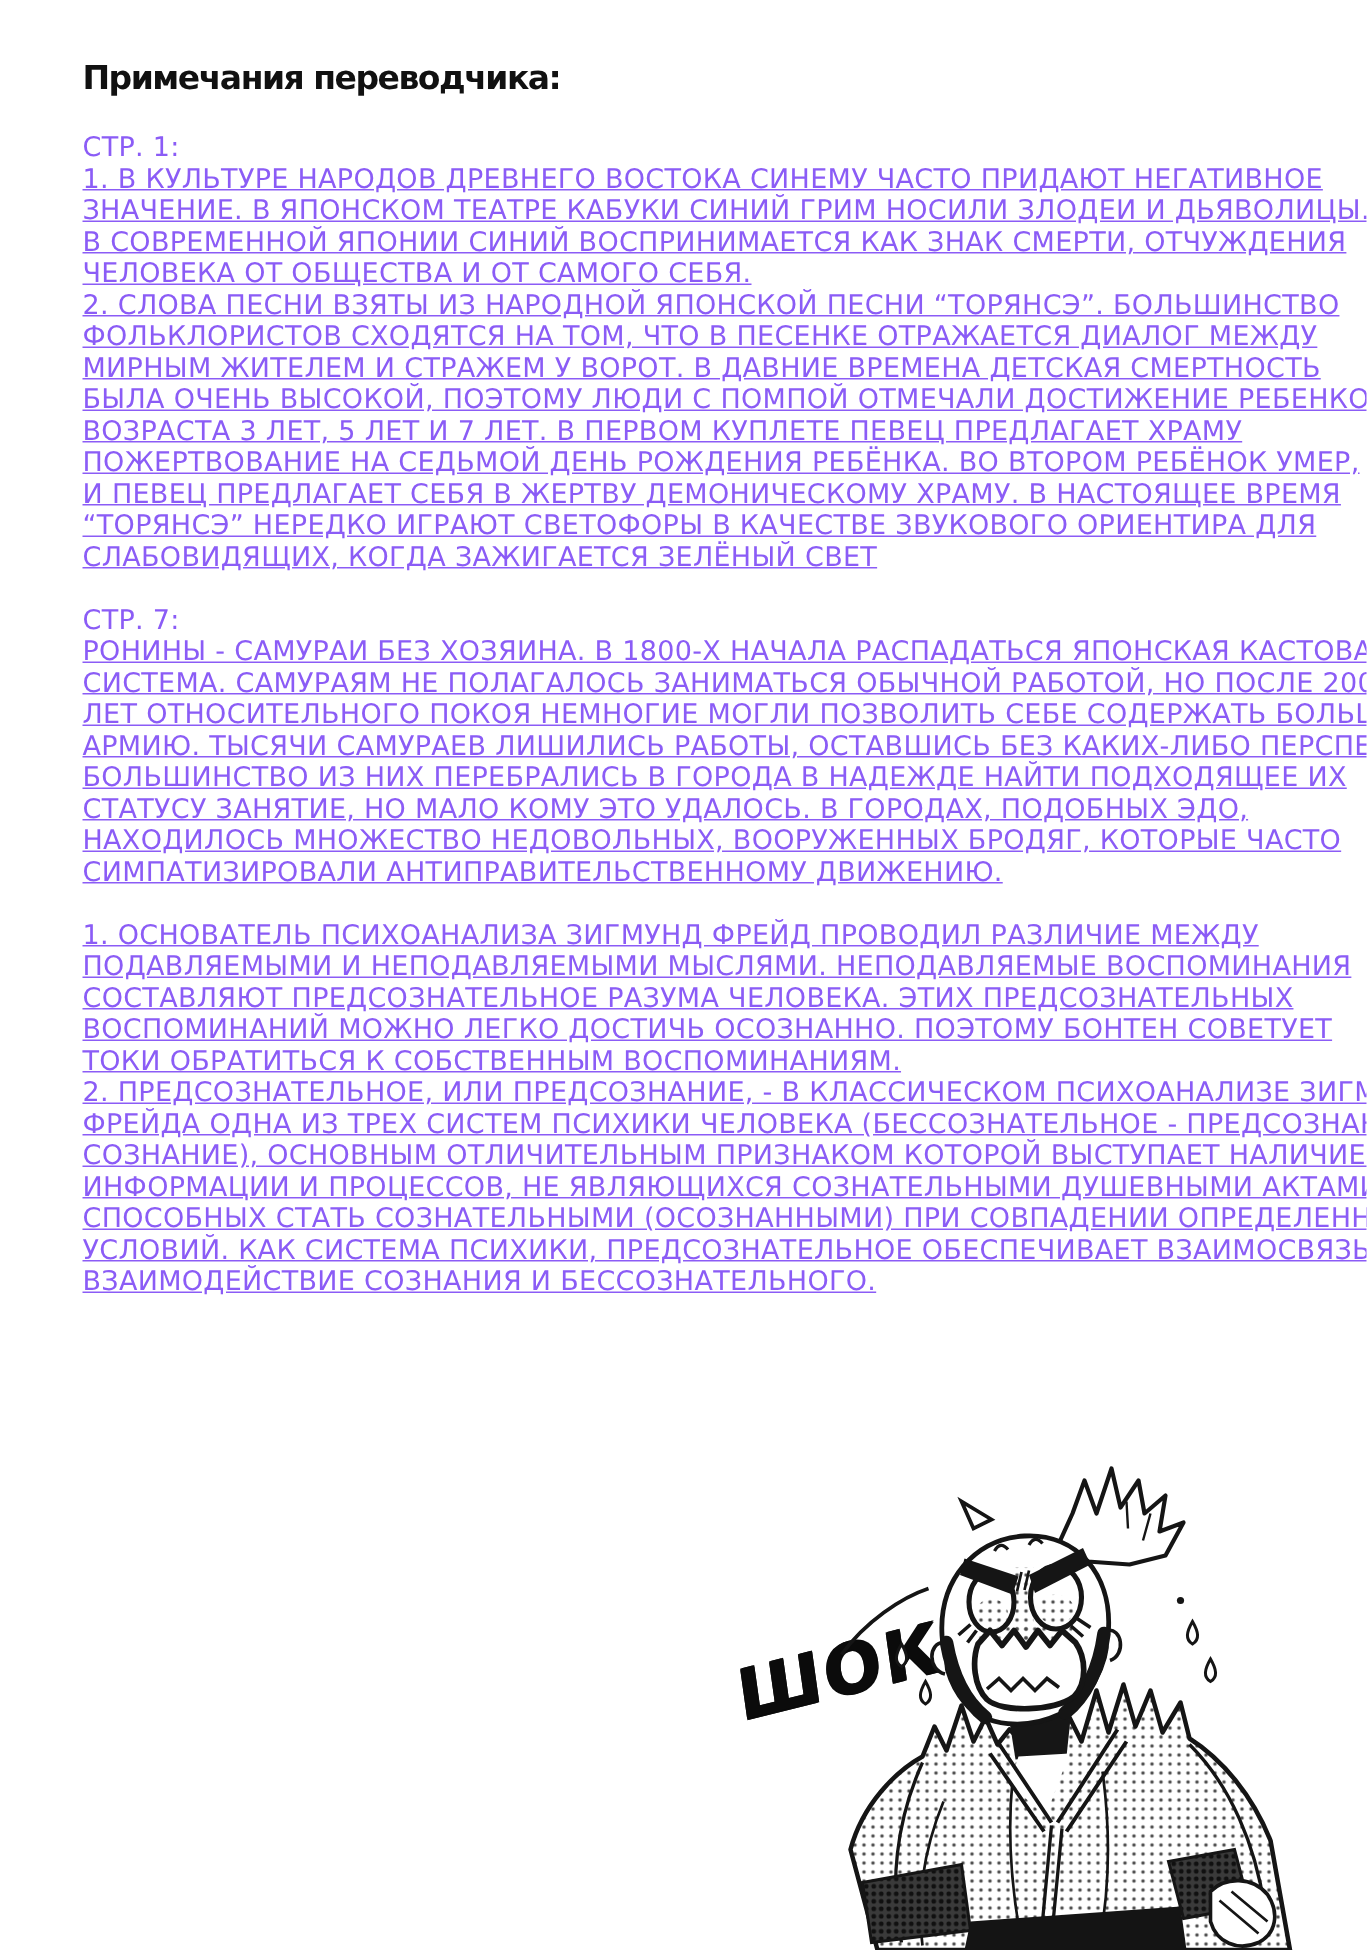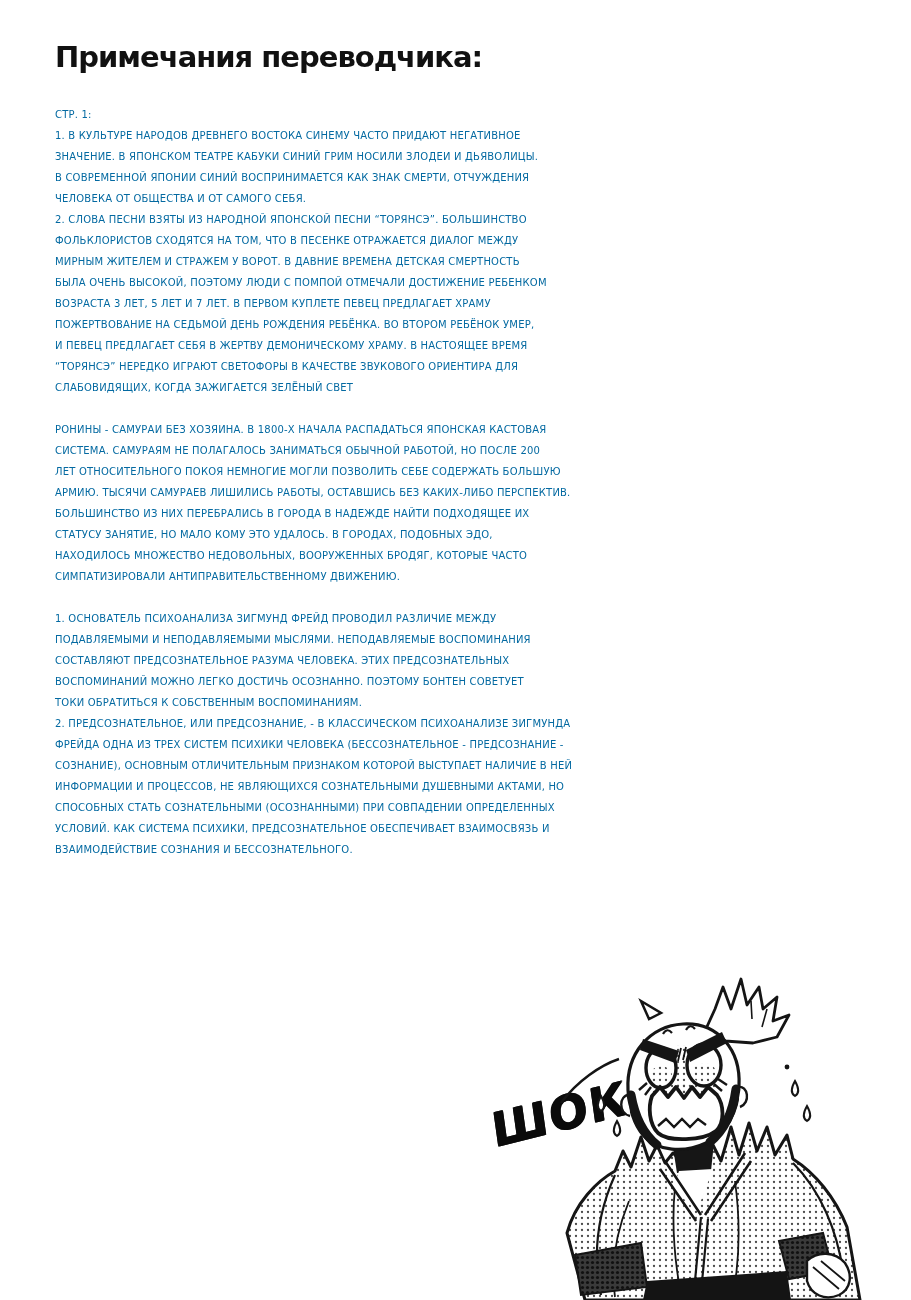--- a/index.html
+++ b/index.html
@@ -6,32 +6,32 @@
   body{
     width:911px;height:1300px;
     background:#ffffff;
     position:relative;
     overflow:hidden;
     font-family:"DejaVu Sans",sans-serif;
     color:#191919;
   }
   .page-title{
     position:absolute;left:55px;top:40px;
-    font-size:29px;font-weight:bold;letter-spacing:-1px;
+    font-size:22px;font-weight:bold;letter-spacing:-1px;
     color:#111;
     font-family:"DejaVu Sans",sans-serif;
   }
   .notes{
-    position:absolute;left:55px;top:104px;width:836px;
-    font-size:10px;line-height:21px;letter-spacing:0.2px;
-    color:#0369a1;
+    position:absolute;left:55px;top:88px;width:836px;
+    font-size:18px;line-height:21px;letter-spacing:0.2px;
+    color:#8b5cf6;
   }
   .note-section{margin:0 0 21px 0;}
   .note-heading{white-space:pre;}
-  .note-para{white-space:pre;}
+  .note-para{white-space:pre;text-decoration:underline;}
   .sfx{
     position:absolute;left:488px;top:1104px;
     font-size:46px;font-weight:bold;color:#0b0b0b;
     transform:rotate(-14deg) skewX(-6deg);
     transform-origin:left top;
     letter-spacing:2px;
     text-shadow:1px 0 0 #0b0b0b, 0 1px 0 #0b0b0b, 1px 1px 0 #0b0b0b;
   }
   .illus{
     position:absolute;left:555px;top:975px;
@@ -53,20 +53,21 @@
 ФОЛЬКЛОРИСТОВ СХОДЯТСЯ НА ТОМ, ЧТО В ПЕСЕНКЕ ОТРАЖАЕТСЯ ДИАЛОГ МЕЖДУ
 МИРНЫМ ЖИТЕЛЕМ И СТРАЖЕМ У ВОРОТ. В ДАВНИЕ ВРЕМЕНА ДЕТСКАЯ СМЕРТНОСТЬ
 БЫЛА ОЧЕНЬ ВЫСОКОЙ, ПОЭТОМУ ЛЮДИ С ПОМПОЙ ОТМЕЧАЛИ ДОСТИЖЕНИЕ РЕБЕНКОМ
 ВОЗРАСТА 3 ЛЕТ, 5 ЛЕТ И 7 ЛЕТ. В ПЕРВОМ КУПЛЕТЕ ПЕВЕЦ ПРЕДЛАГАЕТ ХРАМУ
 ПОЖЕРТВОВАНИЕ НА СЕДЬМОЙ ДЕНЬ РОЖДЕНИЯ РЕБЁНКА. ВО ВТОРОМ РЕБЁНОК УМЕР,
 И ПЕВЕЦ ПРЕДЛАГАЕТ СЕБЯ В ЖЕРТВУ ДЕМОНИЧЕСКОМУ ХРАМУ. В НАСТОЯЩЕЕ ВРЕМЯ
 “ТОРЯНСЭ” НЕРЕДКО ИГРАЮТ СВЕТОФОРЫ В КАЧЕСТВЕ ЗВУКОВОГО ОРИЕНТИРА ДЛЯ
 СЛАБОВИДЯЩИХ, КОГДА ЗАЖИГАЕТСЯ ЗЕЛЁНЫЙ СВЕТ</div>
   </div>
   <div class="note-section">
+    <div class="note-heading">СТР. 7:</div>
     <div class="note-para">РОНИНЫ - САМУРАИ БЕЗ ХОЗЯИНА. В 1800-Х НАЧАЛА РАСПАДАТЬСЯ ЯПОНСКАЯ КАСТОВАЯ
 СИСТЕМА. САМУРАЯМ НЕ ПОЛАГАЛОСЬ ЗАНИМАТЬСЯ ОБЫЧНОЙ РАБОТОЙ, НО ПОСЛЕ 200
 ЛЕТ ОТНОСИТЕЛЬНОГО ПОКОЯ НЕМНОГИЕ МОГЛИ ПОЗВОЛИТЬ СЕБЕ СОДЕРЖАТЬ БОЛЬШУЮ
 АРМИЮ. ТЫСЯЧИ САМУРАЕВ ЛИШИЛИСЬ РАБОТЫ, ОСТАВШИСЬ БЕЗ КАКИХ-ЛИБО ПЕРСПЕКТИВ.
 БОЛЬШИНСТВО ИЗ НИХ ПЕРЕБРАЛИСЬ В ГОРОДА В НАДЕЖДЕ НАЙТИ ПОДХОДЯЩЕЕ ИХ
 СТАТУСУ ЗАНЯТИЕ, НО МАЛО КОМУ ЭТО УДАЛОСЬ. В ГОРОДАХ, ПОДОБНЫХ ЭДО,
 НАХОДИЛОСЬ МНОЖЕСТВО НЕДОВОЛЬНЫХ, ВООРУЖЕННЫХ БРОДЯГ, КОТОРЫЕ ЧАСТО
 СИМПАТИЗИРОВАЛИ АНТИПРАВИТЕЛЬСТВЕННОМУ ДВИЖЕНИЮ.</div>
   </div>
   <div class="note-section">

